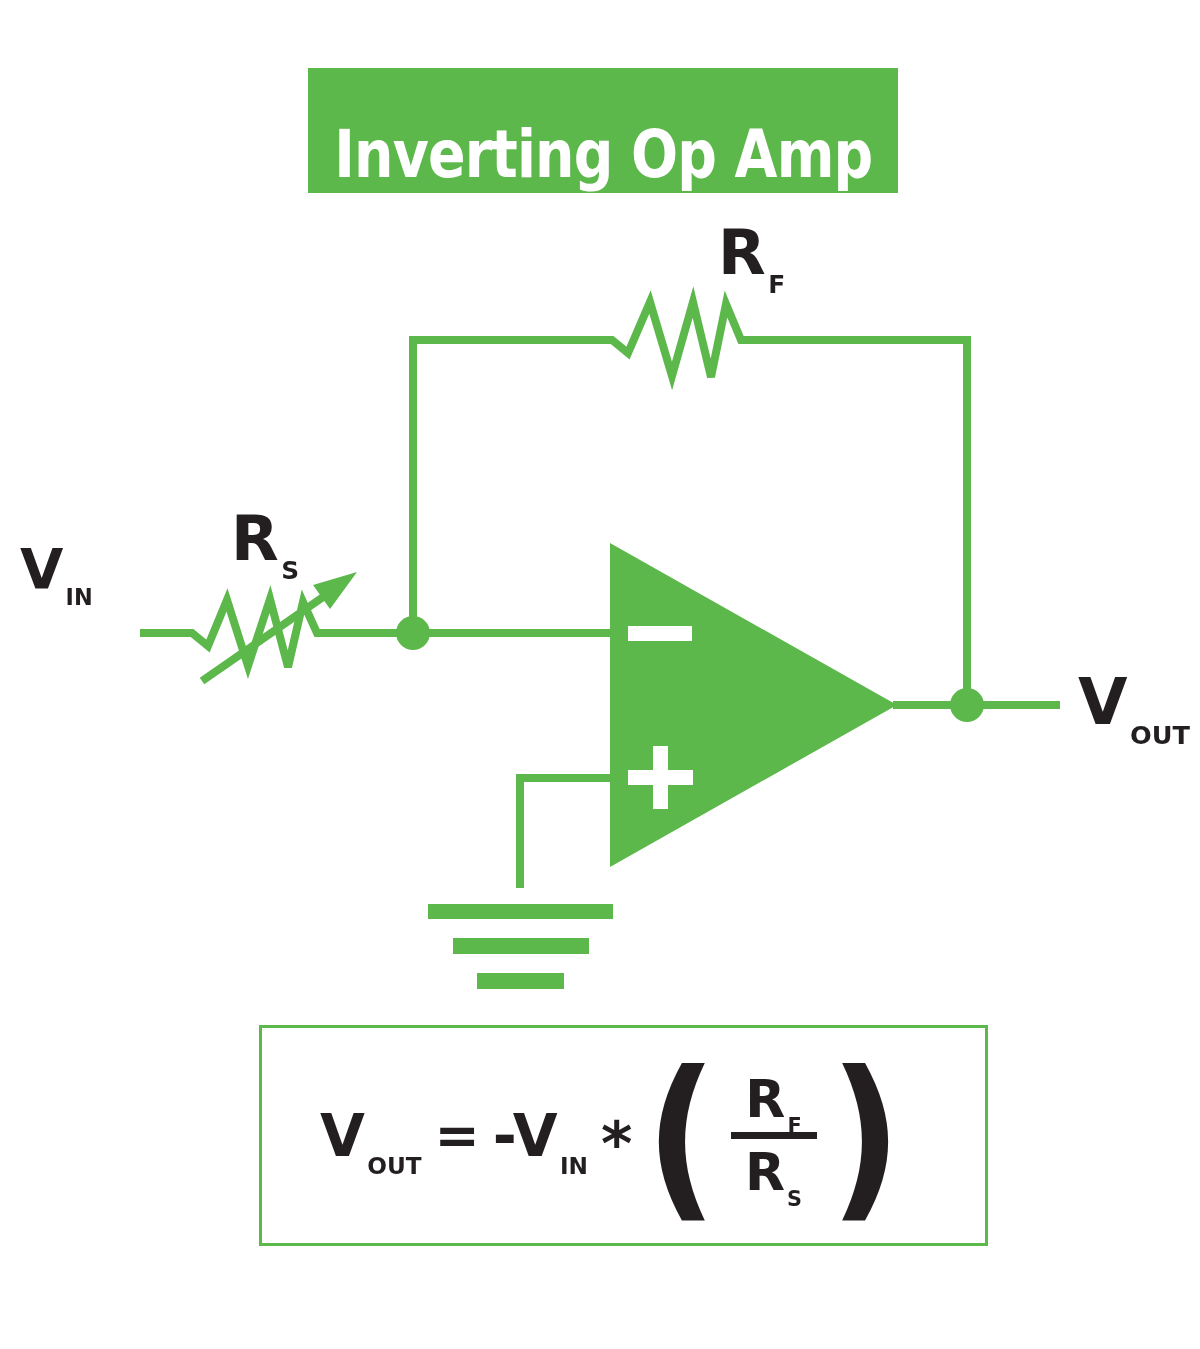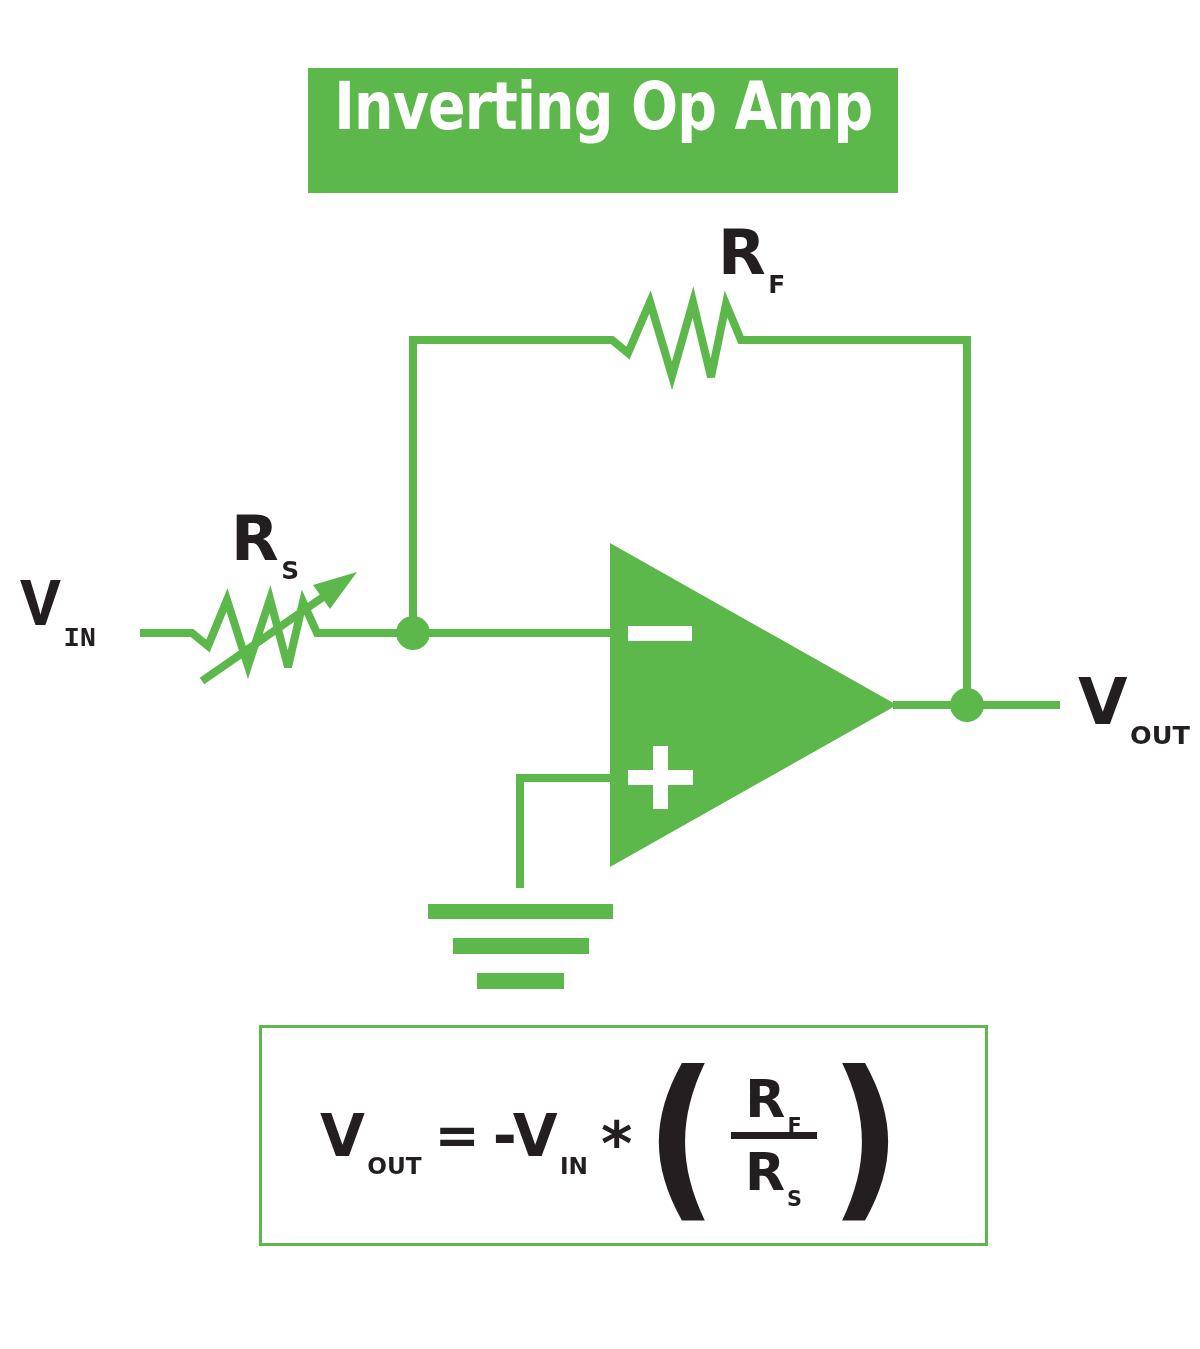--- a/index.html
+++ b/index.html
@@ -10,21 +10,21 @@
     background: #ffffff;
     overflow: hidden;
     font-family: "DejaVu Sans", "Liberation Sans", sans-serif;
   }
   
   .banner {
     position: absolute;
     left: 308px; top: 68px;
     width: 590px; height: 125px;
     background: #5cb84a;
-    display: flex; align-items: flex-start; justify-content: center;
+    display: flex; align-items: flex-end; justify-content: center;
   }
   .banner-text {
     color: #ffffff;
     font-weight: bold;
     font-size: 66px;
     letter-spacing: -1px;
     white-space: nowrap;
     transform: scaleX(0.84);
   }
   
@@ -37,21 +37,21 @@
     line-height: 1;
     white-space: nowrap;
   }
   .sub {
     font-size: 0.40em;
     position: relative;
     top: 0.78em;
     margin-left: 0.10em;
     letter-spacing: 0;
   }
-  .lbl-vin  { left: 20px;   top: 573px; font-size: 68px; font-family: Liberation Mono, monospace; }
+  .lbl-vin  { left: 20px;   top: 541px; font-size: 56px; }
   .lbl-rs   { left: 231px;  top: 508px; font-size: 62px; }
   .lbl-rf   { left: 718px;  top: 222px; font-size: 62px; }
   .lbl-vout { left: 1078px; top: 670px; font-size: 64px; }
   
   .formula-box {
     position: absolute;
     left: 259px; top: 1025px;
     width: 729px; height: 221px;
     border: 3px solid #5cb84a;
     box-sizing: border-box;

